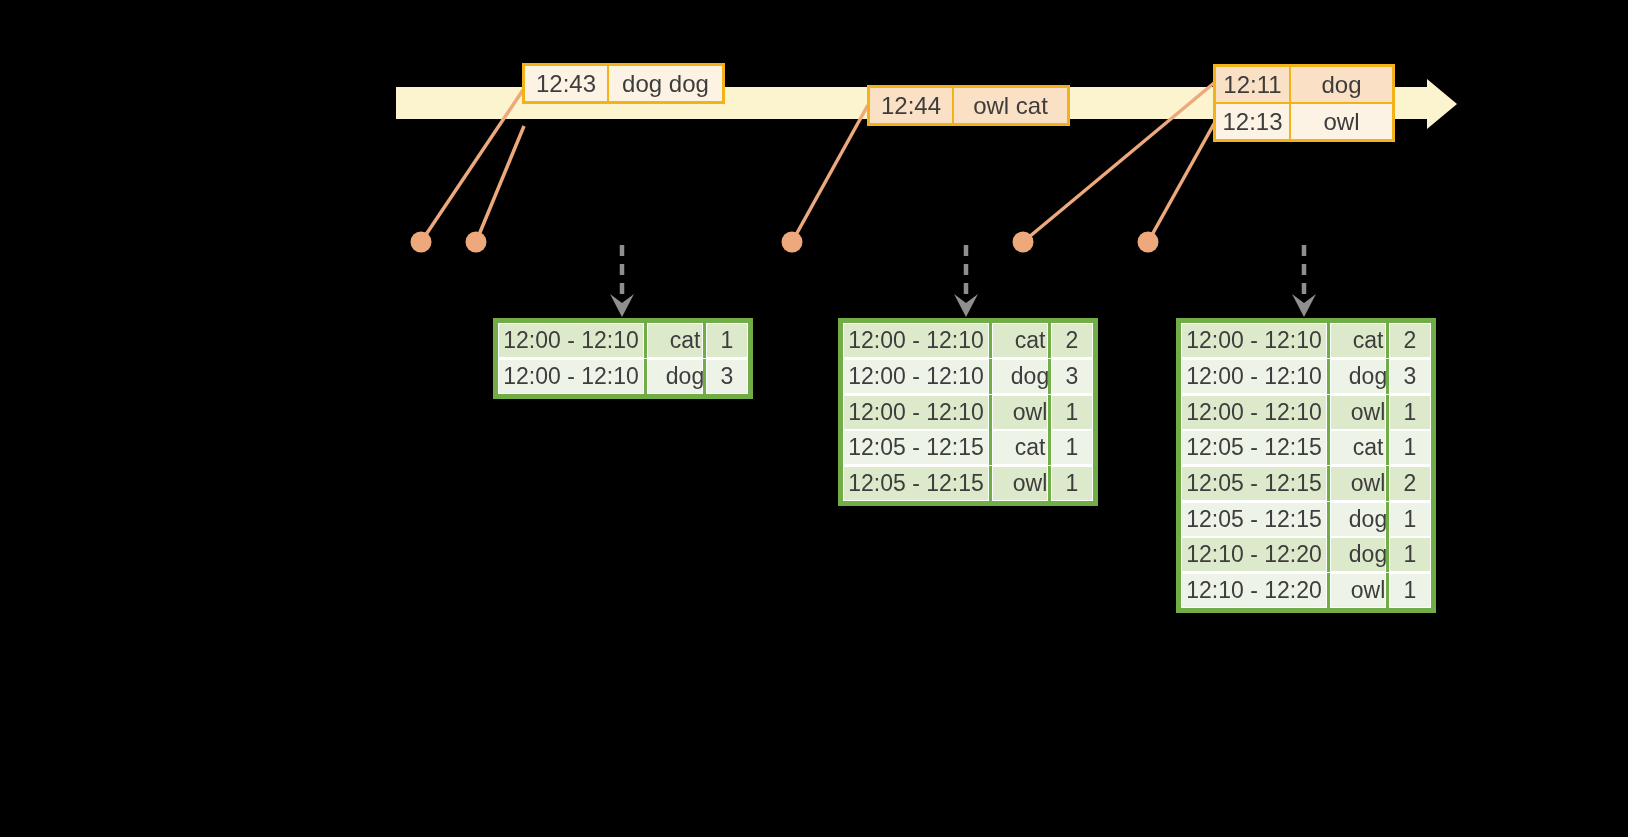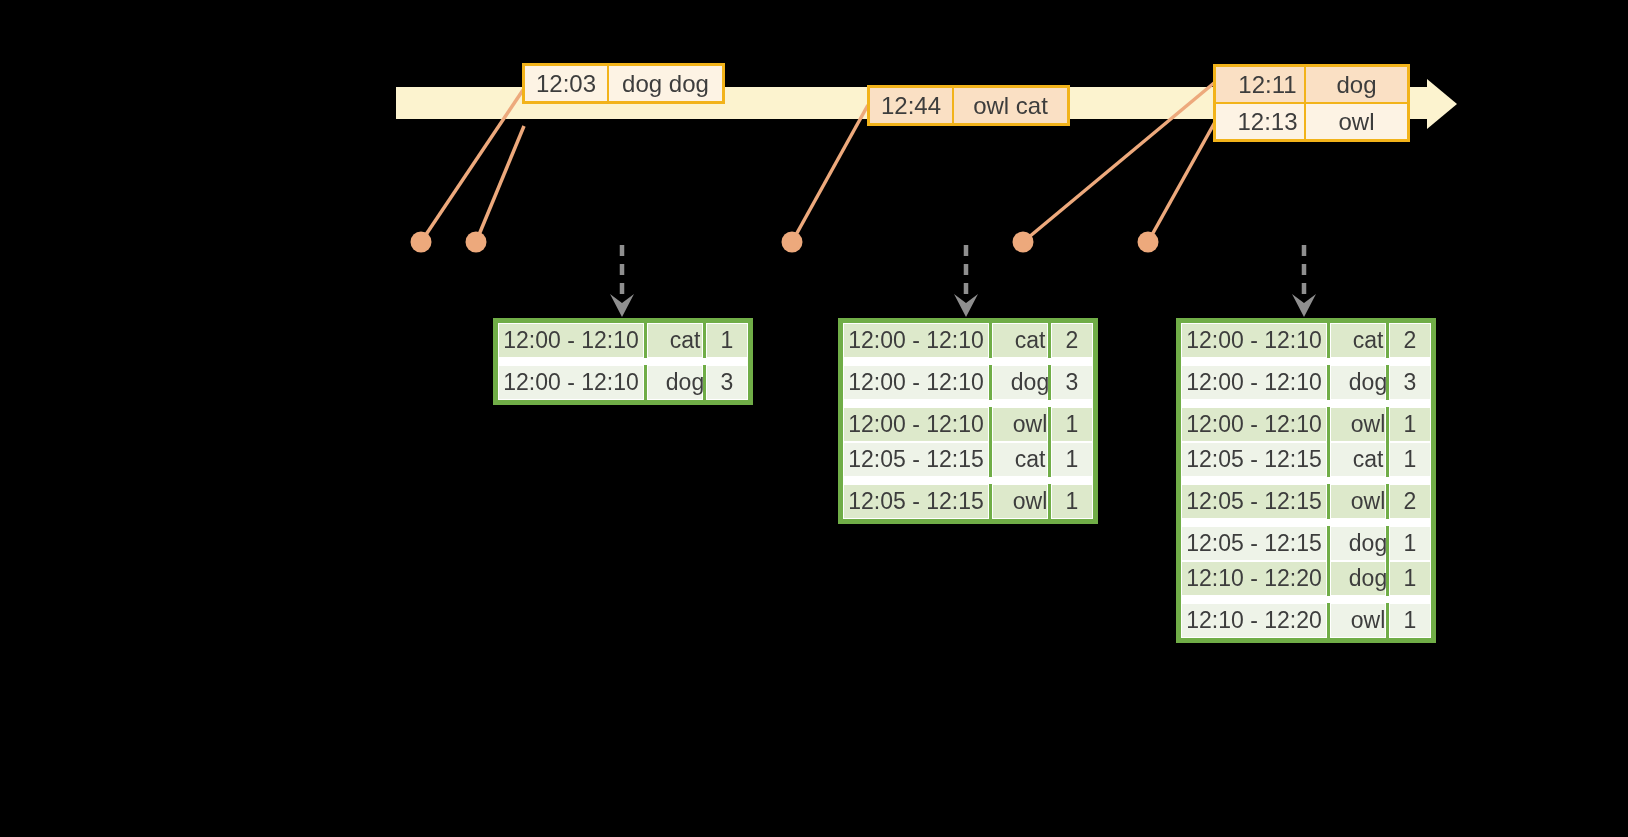--- a/index.html
+++ b/index.html
@@ -12,31 +12,31 @@
   .timeline-head{
     position:absolute;left:1427px;top:79px;width:0;height:0;
     border-top:25px solid transparent;border-bottom:25px solid transparent;border-left:30px solid #fcf3cf;
   }
   
   .event-table{position:absolute;background:#f2b31a;padding:3px;display:flex;flex-direction:column;gap:2px;z-index:3;}
   .event-row{display:flex;gap:2px;}
   .event-cell{display:flex;align-items:center;justify-content:center;height:35px;font-size:24px;}
   .ec-time{width:82px;}
   .ec-words{width:113px;}
-  .event-table.narrow .ec-time{width:73px;padding-left:15px;}
+  .event-table.narrow .ec-time{width:73px;}
   .event-table.narrow .ec-words{width:101px;}
   .event-cell.peach{background:#fae0c4;}
   .event-cell.cream{background:#fdf3e4;}
   #event-table-1{left:522px;top:63px;}
   #event-table-2{left:867px;top:85px;}
   #event-table-3{left:1213px;top:64px;}
   
   .rtable{position:absolute;background:#70ad47;padding:5px;z-index:3;}
   .rtable-inner{display:flex;flex-direction:column;background:#70ad47;}
-  .rgroup{display:flex;flex-direction:column;gap:7px;background:#ffffff;align-items:center;}
+  .rgroup{display:flex;flex-direction:column;gap:1px;background:#ffffff;align-items:center;}
   .rgroup + .rgroup{}
   .rrow{display:flex;gap:3px;background:#70ad47;}
   .rcell{display:flex;align-items:center;justify-content:center;height:35px;font-size:23px;
          border:1px solid #ffffff;box-sizing:border-box;}
   .rc-window{width:146px;}
   .rc-word{width:56px;padding-left:20px;}
   .rc-count{width:42px;}
   .rcell.dark{background:#dde9cb;}
   .rcell.light{background:#eef3e8;}
   #result-table-1{left:493px;top:318px;}
@@ -75,21 +75,21 @@
     </g>
     <g fill="#8f8f8f">
       <polygon points="610,294 622,303 634,294 622,317"></polygon>
       <polygon points="954,294 966,303 978,294 966,317"></polygon>
       <polygon points="1292,294 1304,303 1316,294 1304,317"></polygon>
     </g>
   </svg>
 
   <div class="event-table" id="event-table-1">
       <div class="event-row">
-        <div class="event-cell ec-time cream">12:03</div>
+        <div class="event-cell ec-time cream">12:43</div>
         <div class="event-cell ec-words cream">dog dog</div>
       </div>
     </div>
   <div class="event-table" id="event-table-2">
       <div class="event-row">
         <div class="event-cell ec-time peach">12:44</div>
         <div class="event-cell ec-words peach">owl cat</div>
       </div>
     </div>
   <div class="event-table narrow" id="event-table-3">

